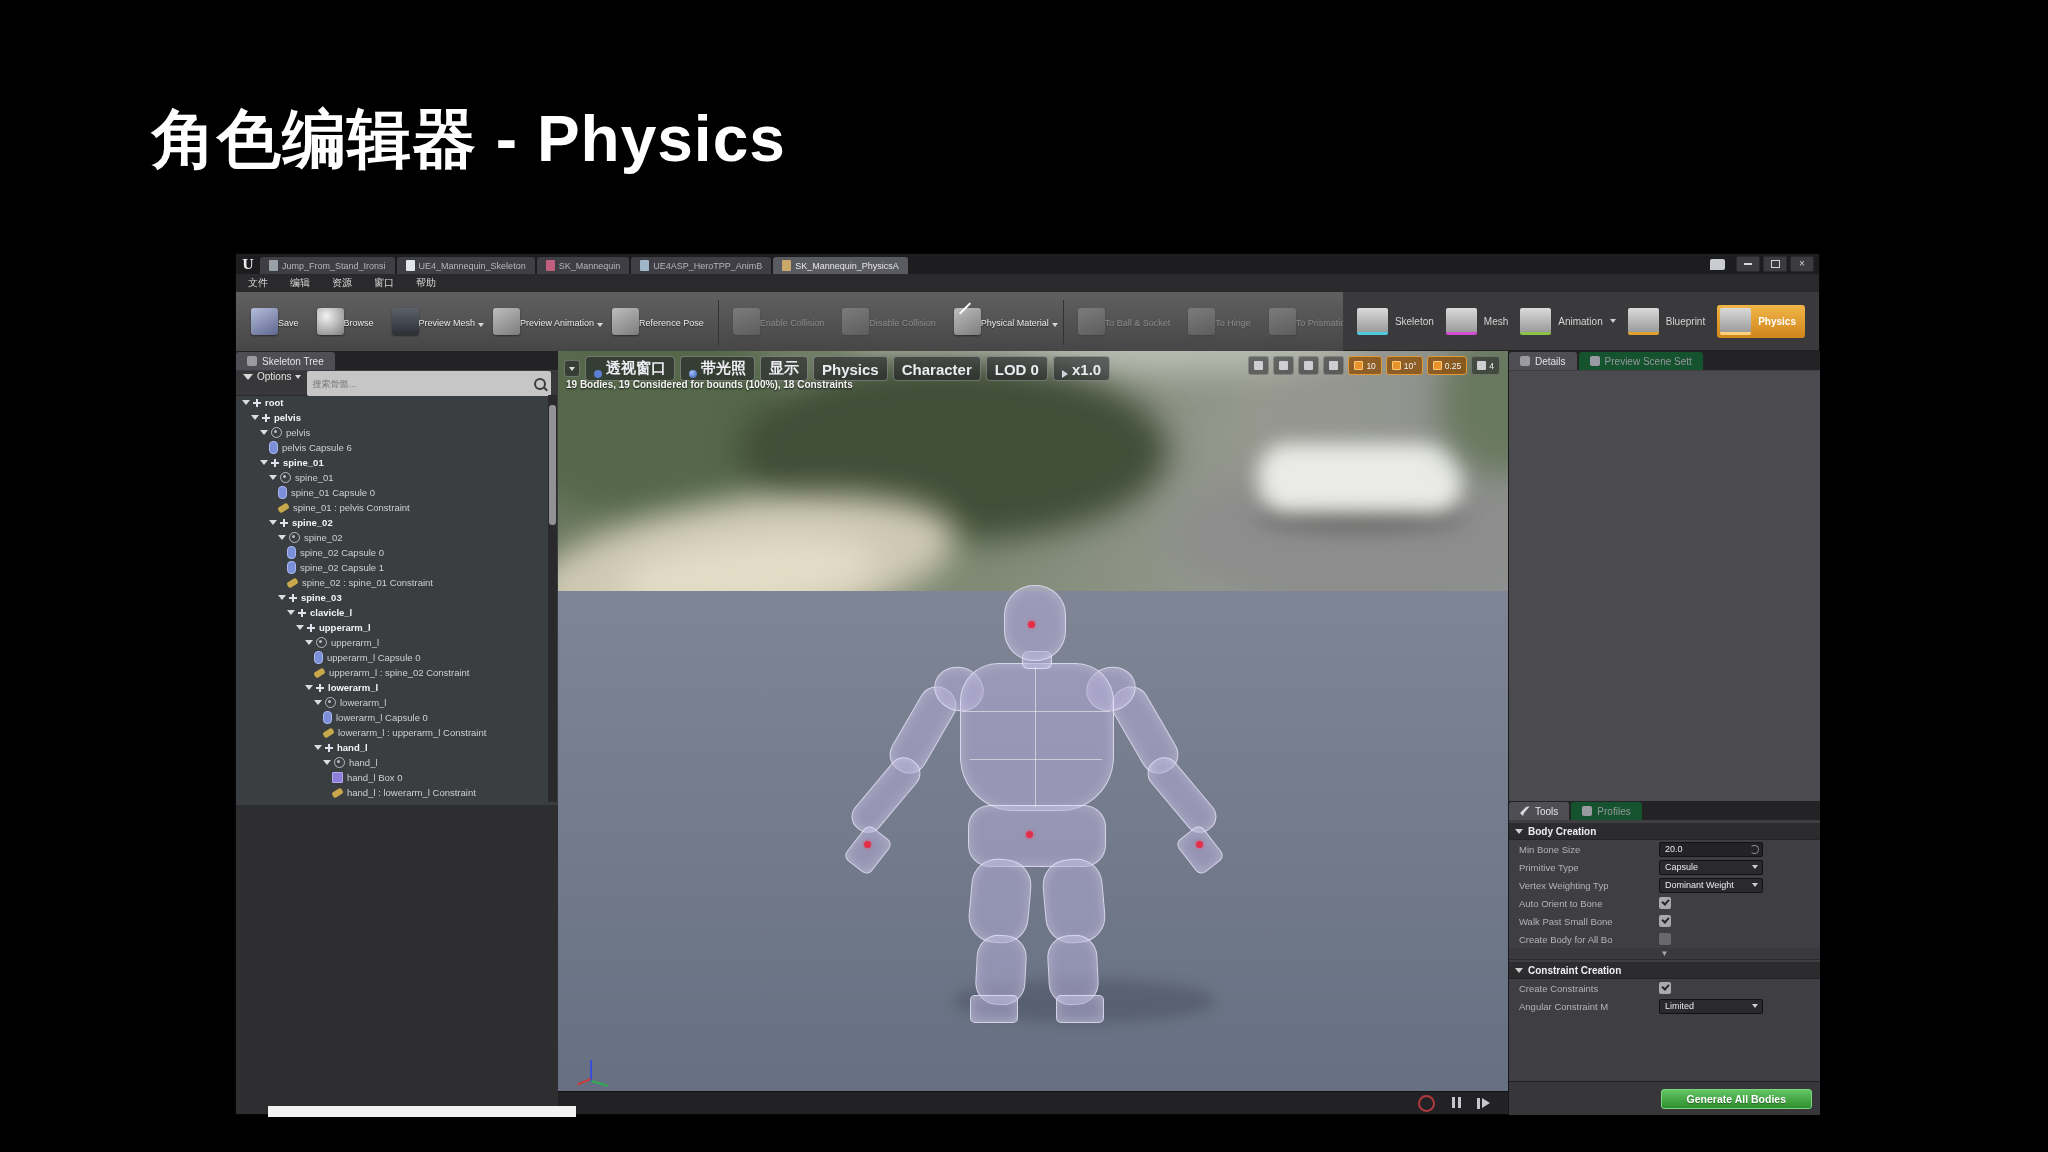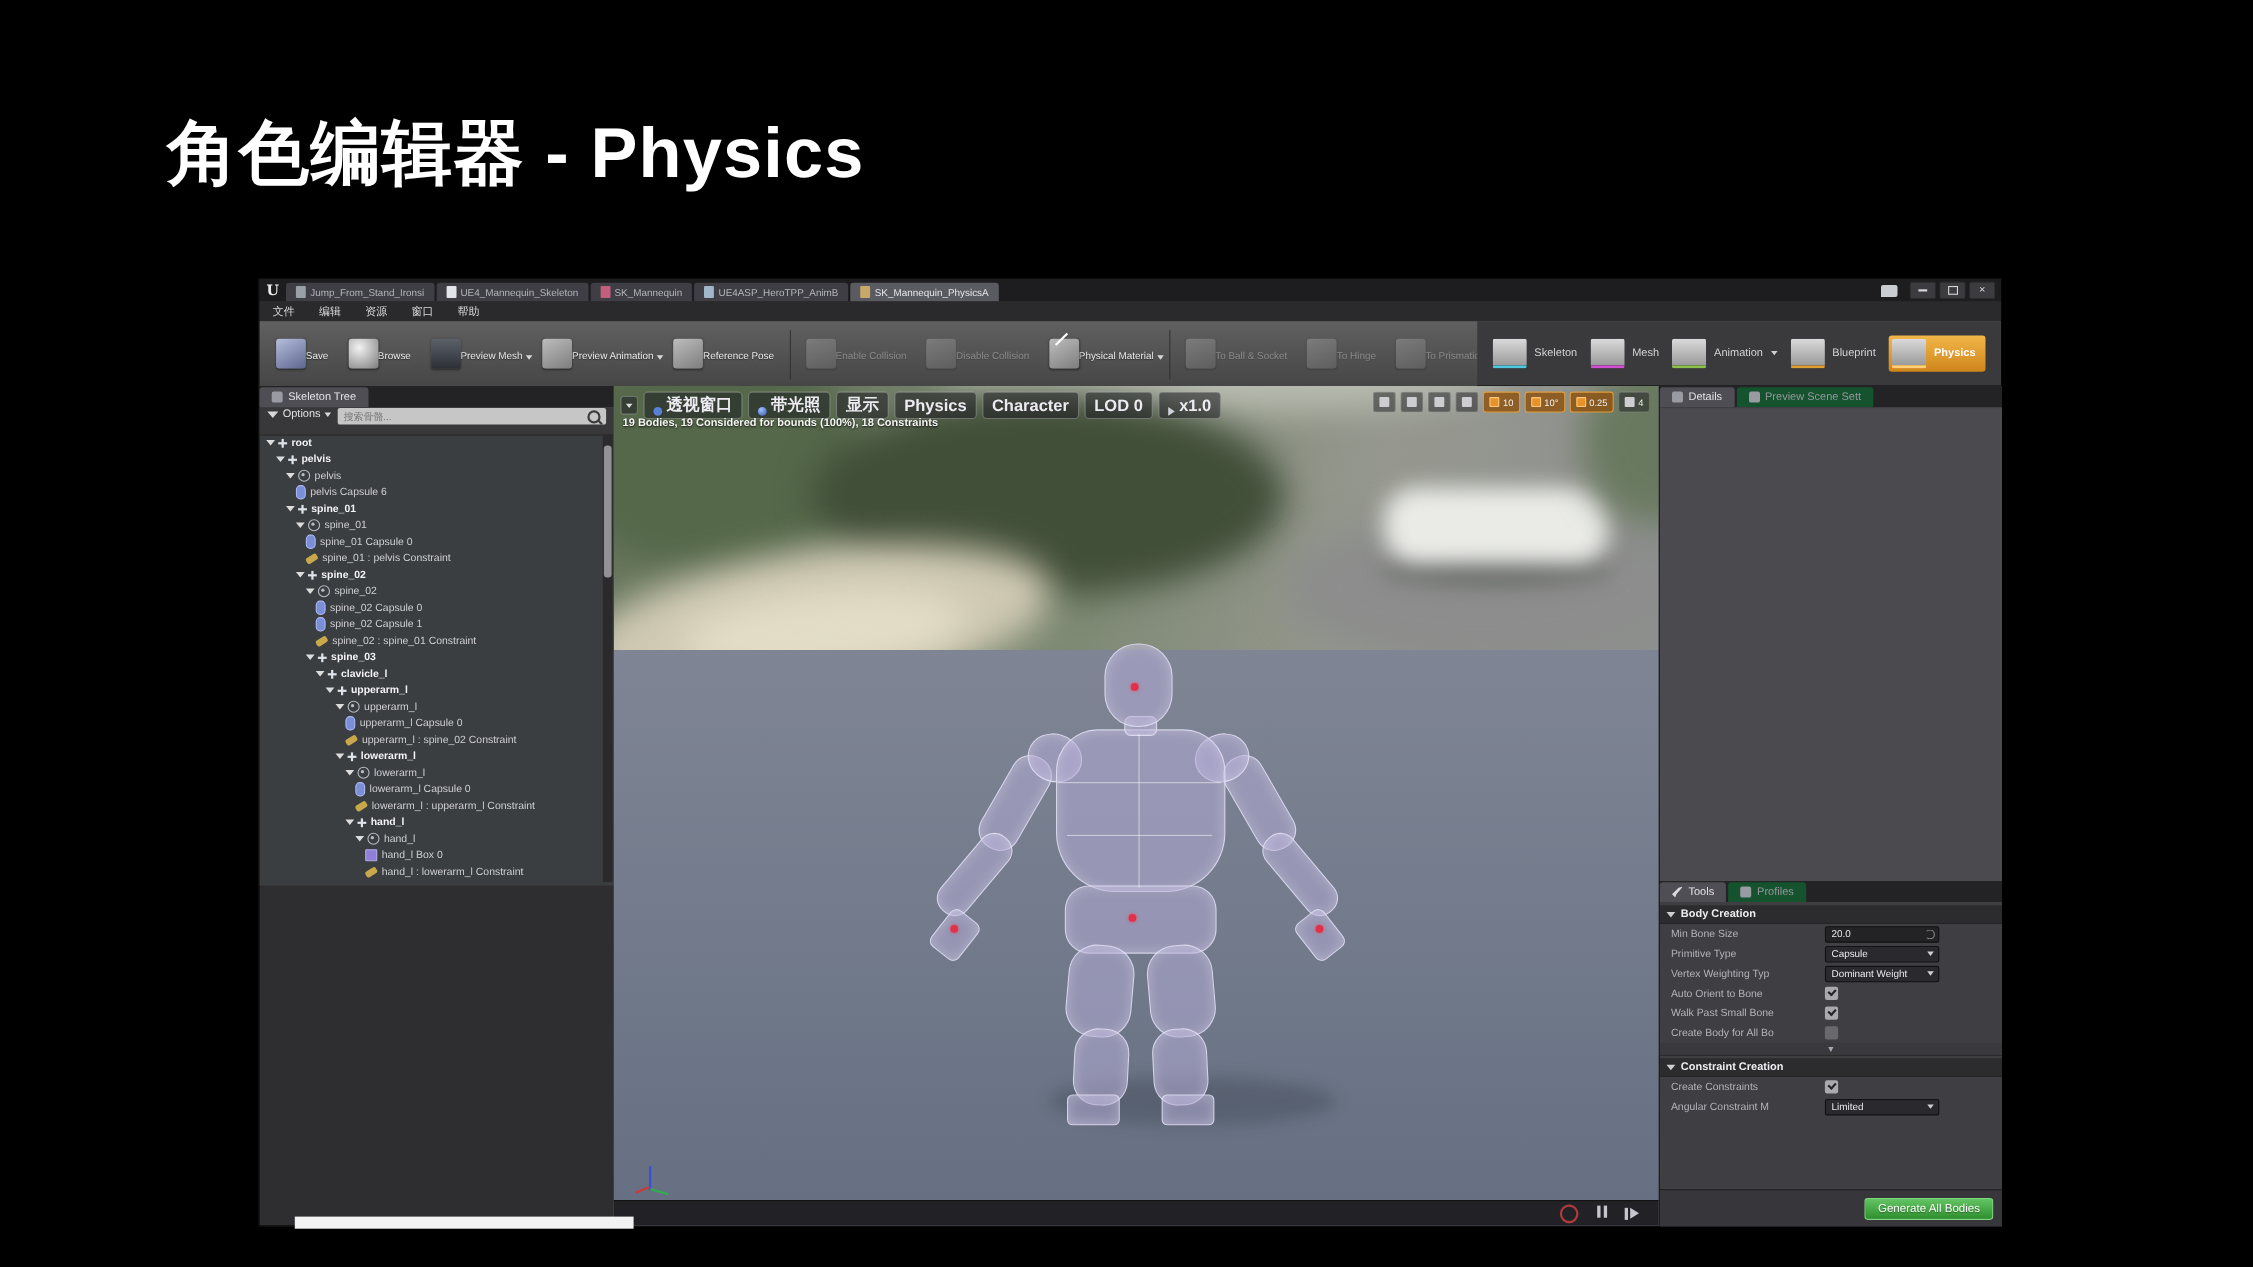--- a/index.html
+++ b/index.html
@@ -51,21 +51,21 @@
   .ptab.active{background:#4e4e54;color:#e2e2e8}
   .pic{width:10px;height:10px;background:#9a9aa2;border-radius:2px;flex:none}
   .pic.wrench{background:#d8d8de;clip-path:polygon(0 70%,60% 10%,100% 0,40% 70%,30% 100%)}
 
   
   .skelpanel{position:absolute;left:0;top:97px;width:322px;height:454px;background:#3b3e40;border-right:1px solid #1b1b1b}
   .optsrow{position:absolute;left:0;top:20px;right:0;height:24px;background:#38383b;display:flex;align-items:flex-start;gap:6px;padding:0 7px;border-bottom:1px solid #2a2a2a}
   .optbtn{display:flex;align-items:center;gap:4px;color:#e2e2e2;font-size:10px;flex:none}
   .funnel{width:0;height:0;border-left:5px solid transparent;border-right:5px solid transparent;border-top:6px solid #d8d8d8}
   .optarr{width:0;height:0;border-left:3px solid transparent;border-right:3px solid transparent;border-top:4px solid #d8d8d8}
-  .searchbox{flex:1;height:15px;background:#c6c6c6;border-radius:2px;display:flex;align-items:center;padding:0 5px;gap:4px}
+  .searchbox{flex:1;height:25px;background:#c6c6c6;border-radius:2px;display:flex;align-items:center;padding:0 5px;gap:4px}
   .searchbox input{all:unset;flex:1;font-size:9px;color:#333;min-width:0}
   .searchbox input::placeholder{color:#767676}
   .mag{width:8px;height:8px;border:2px solid #3c3c3c;border-radius:50%;position:relative;flex:none}
   .mag::after{content:"";position:absolute;width:5px;height:2px;background:#3c3c3c;transform:rotate(45deg);right:-4px;bottom:-2px}
   .tree{position:absolute;left:0;top:44px;right:11px;bottom:3px;overflow:hidden}
   .trow{height:15px;display:flex;align-items:center;font-size:9.5px;color:#cfcfd4;white-space:nowrap}
   .trow.bold{color:#f4f4f8;font-weight:700}
   .texp{width:0;height:0;border-left:4px solid transparent;border-right:4px solid transparent;border-top:5px solid #dcdcdc;margin-right:3px;flex:none}
   .tico{flex:none;margin-right:4px}
   .tico.bone{width:8px;height:8px;position:relative}
@@ -165,21 +165,21 @@
   .plbl{width:140px;font-size:9.5px;color:#b2b2b8;white-space:nowrap;overflow:hidden}
   .spin{width:92px;height:13px;background:#232326;border:1px solid #121214;border-radius:2px;color:#e8e8ec;font-size:9px;display:flex;align-items:center;padding:0 5px;position:relative}
   .spin-ic{position:absolute;right:3px;top:2.5px;width:7px;height:7px;border:1.5px solid #8a8a92;border-radius:50%;border-left-color:transparent}
   .sel{width:92px;height:13px;background:#2a2a2e;border:1px solid #121214;border-radius:2px;color:#e8e8ec;font-size:9px;display:flex;align-items:center;padding:0 5px;position:relative}
   .sel-ar{position:absolute;right:4px;top:4.5px;width:0;height:0;border-left:3.5px solid transparent;border-right:3.5px solid transparent;border-top:4.5px solid #cfcfcf}
   .chk{width:12px;height:12px;background:#a9a9ae;border-radius:2px;position:relative}
   .chk.on::after{content:"";position:absolute;left:2.5px;top:2px;width:5px;height:3px;border-left:2px solid #26262a;border-bottom:2px solid #26262a;transform:rotate(-48deg)}
   .chk.dim{background:#68686d}
   .sec-exp{height:11px;display:flex;align-items:center;justify-content:center;color:#a8a8ae;font-size:8px;background:#3a3a3e;border-bottom:1px solid #2a2a2c}
   .rc-bottom{position:absolute;left:0;top:730px;right:0;height:33px;background:#37373b;border-top:1px solid #222;display:flex;align-items:center;justify-content:flex-end;padding-right:8px}
-  .genbtn{background:linear-gradient(#62c462,#2f8f2f);border:1px solid #7bd87b;border-radius:3px;color:#fff;font-size:10.5px;font-weight:400;padding:3px 11px;text-shadow:0 1px 1px rgba(0,0,0,.4)}
+  .genbtn{background:linear-gradient(#62c462,#2f8f2f);border:1px solid #7bd87b;border-radius:3px;color:#fff;font-size:10.5px;font-weight:700;padding:3px 25px;text-shadow:0 1px 1px rgba(0,0,0,.4)}
 
   .white-strip{position:absolute;left:268px;top:1106px;width:308px;height:11px;background:#f2f2f2}
 </style>
 </head>
 <body>
 
 <div class="stage">
   <div class="slide-title">角色编辑器 - Physics</div>
 
   <div class="uewin">

